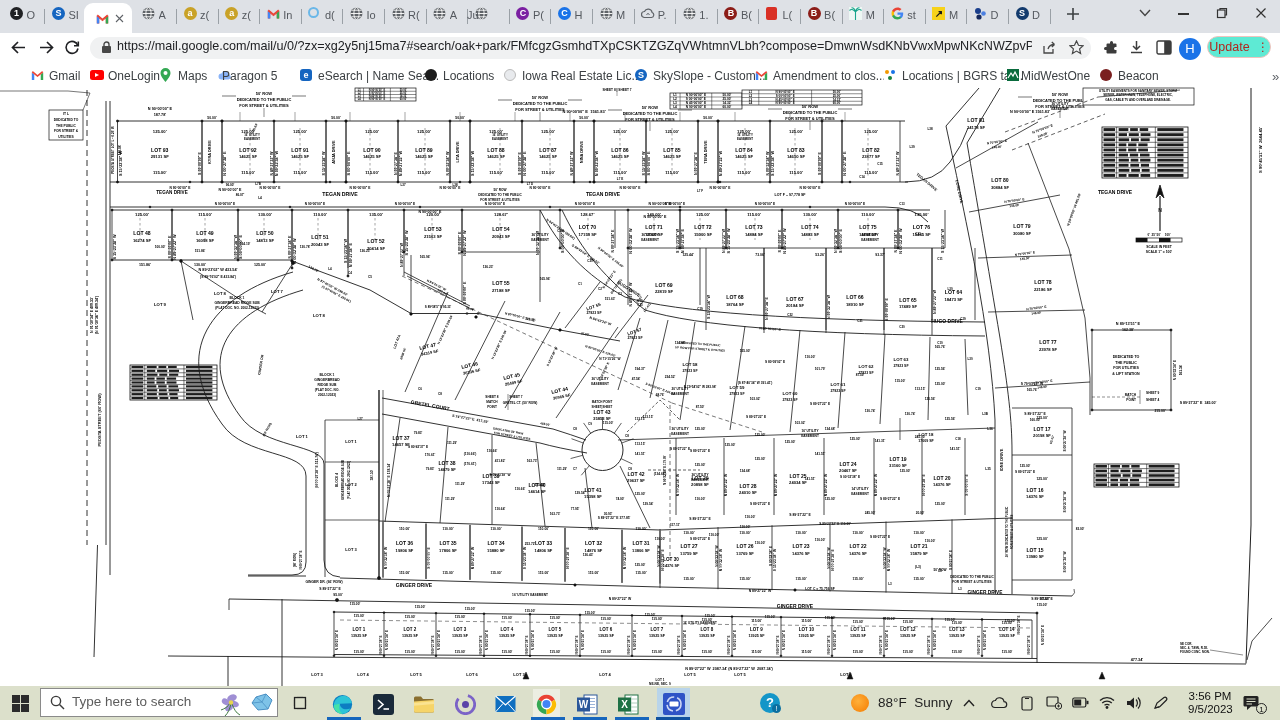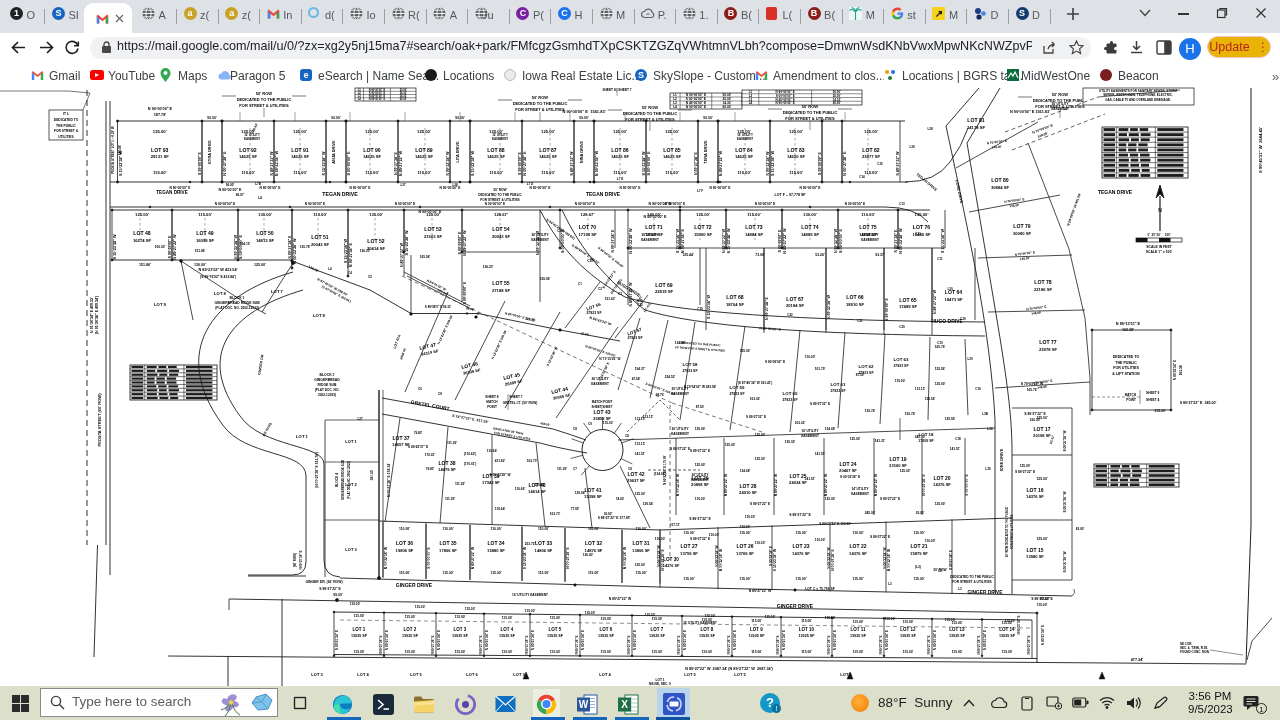--- a/index.html
+++ b/index.html
@@ -2,21 +2,21 @@
 <html><head><meta charset="utf-8"><style>
 * { margin:0; padding:0; box-sizing:border-box; }
 html,body { width:1280px; height:720px; overflow:hidden; font-family:"Liberation Sans",sans-serif; background:#fff; }
 .tabbar { position:absolute; left:0; top:0; width:1280px; height:33px; background:#dee1e6; }
 .tablbl { position:absolute; top:9px; font-size:11px; color:#54585e; width:15px; overflow:hidden; white-space:nowrap; }
 .tabsep { position:absolute; top:9px; width:1px; height:15px; background:#9aa0a6; }
 .activetab { position:absolute; left:84px; top:3px; width:48px; height:30px; background:#fff; border-radius:9px 9px 0 0; }
 .toolbar { position:absolute; left:0; top:33px; width:1280px; height:29px; background:#fff; }
 .omnibox { position:absolute; left:90px; top:3.5px; width:1001px; height:22px; border-radius:11px; background:#f0f1f2; }
 .urltxt { position:absolute; left:117px; top:6px; width:915px; font-size:12.6px; color:#202124; white-space:nowrap; overflow:hidden; }
-.updatebtn { position:absolute; left:1207px; top:3px; width:64px; height:22px; border-radius:11px; background:#eab308; border:1px solid #f0c4be; color:#b3261e; font-size:12.5px; text-align:center; line-height:20px; }
+.updatebtn { position:absolute; left:1207px; top:3px; width:64px; height:22px; border-radius:11px; background:#5eead4; border:1px solid #f0c4be; color:#b3261e; font-size:12.5px; text-align:center; line-height:20px; }
 .bmbar { position:absolute; left:0; top:62px; width:1280px; height:26px; background:#fff; border-bottom:1px solid #e4e5e7;margin-left:16px; }
 .bmlbl { position:absolute; top:7px; font-size:12px; color:#3c4043; white-space:nowrap; }
 .content { position:absolute; left:0; top:87px; width:1280px; height:599px; background:#fff; }
 .taskbar { position:absolute; left:0; top:686px; width:1280px; height:39px; background:#dce0cb; }
 text { font-family:"Liberation Sans",sans-serif; font-weight:bold; }
 </style></head>
 <body>
 <div class="tabbar">
 <div class="activetab">
       <svg style="position:absolute;left:12px;top:10px" width="13" height="11" viewBox="0 0 16 12">
@@ -81,21 +81,21 @@
       <ellipse cx="6.5" cy="6.5" rx="2.6" ry="6" fill="none" stroke="#fff" stroke-width="0.9"></ellipse>
 <path d="M0.5 6.5 H12.5 M1.5 3.2 H11.5 M1.5 9.8 H11.5" stroke="#fff" stroke-width="0.9" fill="none"></path>
     </svg>
 <div class="tablbl" style="left:449.7px">A</div>
 <div class="tabsep" style="left:467.2px"></div>
 <svg style="position:absolute;left:474.8px;top:7px" width="13" height="13" viewBox="0 0 13 13">
 <circle cx="6.5" cy="6.5" r="6" fill="#5f6368"></circle>
       <ellipse cx="6.5" cy="6.5" rx="2.6" ry="6" fill="none" stroke="#fff" stroke-width="0.9"></ellipse>
 <path d="M0.5 6.5 H12.5 M1.5 3.2 H11.5 M1.5 9.8 H11.5" stroke="#fff" stroke-width="0.9" fill="none"></path>
     </svg>
-<div class="tablbl" style="left:482px">Ju</div>
+<div class="tablbl" style="left:467px">Ju</div>
 <div class="tabsep" style="left:508.8px"></div>
 <div style="position:absolute;left:516.4000000000001px;top:7px;width:13px;height:13px;border-radius:50%;background:#7b1fa2;color:#fff;font-size:9px;font-weight:bold;text-align:center;line-height:13px">C</div>
 <div class="tablbl" style="left:532.9000000000001px">P(</div>
 <div class="tabsep" style="left:550.4000000000001px"></div>
 <div style="position:absolute;left:558.0px;top:7px;width:13px;height:13px;border-radius:50%;background:#1a73e8;color:#fff;font-size:9px;font-weight:bold;text-align:center;line-height:13px">C</div>
 <div class="tablbl" style="left:574.5px">H</div>
 <div class="tabsep" style="left:592.0px"></div>
 <svg style="position:absolute;left:599.6px;top:7px" width="13" height="13" viewBox="0 0 13 13">
 <circle cx="6.5" cy="6.5" r="6" fill="#5f6368"></circle>
       <ellipse cx="6.5" cy="6.5" rx="2.6" ry="6" fill="none" stroke="#fff" stroke-width="0.9"></ellipse>
@@ -207,30 +207,30 @@
 </div>
 <div class="bmbar">
 <svg style="position:absolute;left:15px;top:8px" width="13" height="10" viewBox="0 0 16 12">
       <path d="M1 12 V3 L4 5.5 V12 Z" fill="#4285f4"></path>
       <path d="M15 12 V3 L12 5.5 V12 Z" fill="#34a853"></path>
       <path d="M1 3 L2.2 1 L8 6 L13.8 1 L15 3 L8 8.5 Z" fill="#ea4335"></path>
     </svg>
 <div class="bmlbl" style="left:33px">Gmail</div>
 <div style="position:absolute;left:74px;top:8px;width:14px;height:10px;background:#f00;border-radius:2.5px"></div>
     <div style="position:absolute;left:79px;top:10.5px;width:0;height:0;border-left:4px solid #fff;border-top:2.6px solid transparent;border-bottom:2.6px solid transparent"></div>
-<div class="bmlbl" style="left:92px">YouTube</div>
+<div class="bmlbl" style="left:92px">OneLogin</div>
 <svg style="position:absolute;left:144px;top:6px" width="11" height="14" viewBox="0 0 11 14">
       <path d="M5.5 0 a5 5 0 0 1 5 5 c0 3.5-5 9-5 9 S0.5 8.5 0.5 5 a5 5 0 0 1 5-5z" fill="#34a853"></path>
       <circle cx="5.5" cy="5" r="2" fill="#fff"></circle>
     </svg>
 <div class="bmlbl" style="left:162px">Maps</div>
 <svg style="position:absolute;left:202px;top:8px" width="14" height="11" viewBox="0 0 14 11">
       <path d="M3.5 9.5 a3 3 0 0 1 0-6 a4 4 0 0 1 7.6 1 a2.6 2.6 0 0 1-.6 5z" fill="#8ab4f8"></path>
     </svg>
-<div class="bmlbl" style="left:214px">Paragon 5</div>
+<div class="bmlbl" style="left:206px">Paragon 5</div>
 <div style="position:absolute;left:284px;top:7px;width:12px;height:12px;border-radius:3px;background:#1565c0;color:#fff;font-size:9px;font-weight:bold;text-align:center;line-height:12px">e</div>
 <div class="bmlbl" style="left:302px">eSearch | Name Sea...</div>
 <div style="position:absolute;left:409px;top:7px;width:12px;height:12px;border-radius:50%;background:#1b1b1b"></div>
 <div class="bmlbl" style="left:427px">Locations</div>
 <div style="position:absolute;left:488px;top:7px;width:12px;height:12px;border-radius:50%;background:#e8eaed;border:1px solid #bbb"></div>
 <div class="bmlbl" style="left:506px">Iowa Real Estate Lic...</div>
 <div style="position:absolute;left:619px;top:7px;width:12px;height:12px;border-radius:50%;background:#1565c0;color:#fff;font-size:9px;font-weight:bold;text-align:center;line-height:12px">S</div>
 <div class="bmlbl" style="left:637px">SkySlope - Custom...</div>
 <svg style="position:absolute;left:739px;top:8px" width="13" height="10" viewBox="0 0 16 12">
       <path d="M1 12 V3 L4 5.5 V12 Z" fill="#4285f4"></path>

